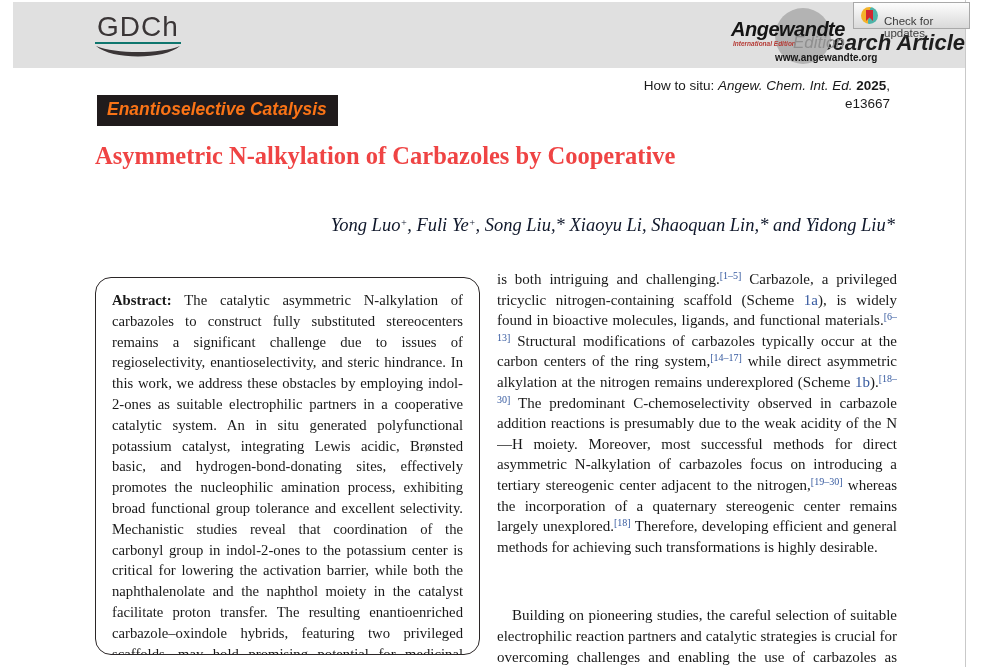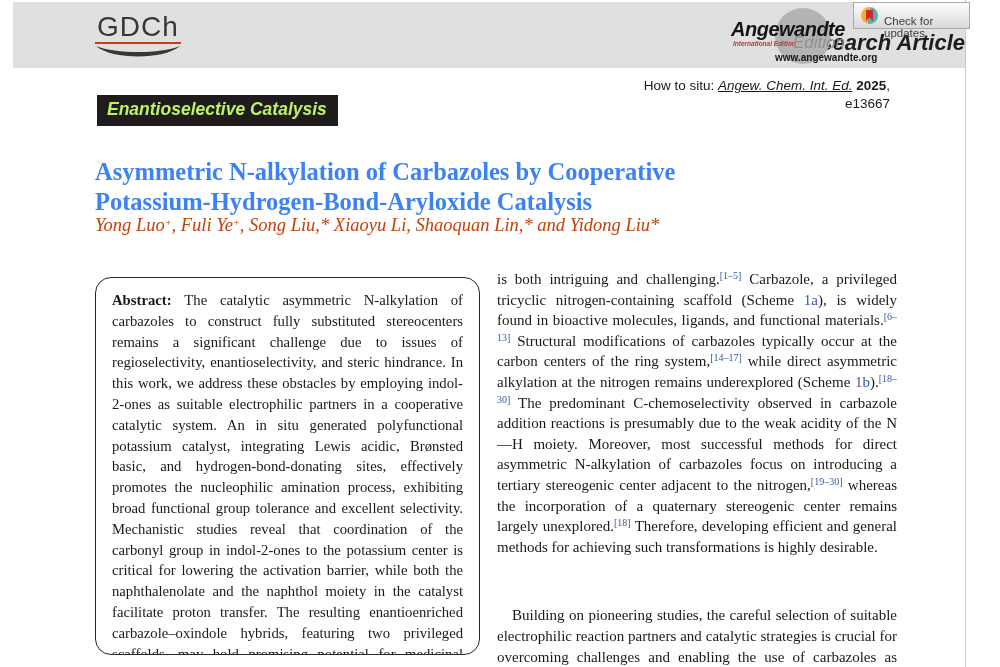--- a/index.html
+++ b/index.html
@@ -9,34 +9,34 @@
     --edition_red:#b53a35;
     --ink:#1b1b1b;
   }
   *{margin:0;padding:0;box-sizing:border-box;}
   html,body{width:1000px;height:667px;}
   body{
     position:relative;background:#ffffff;overflow:hidden;
     font-family:"Liberation Serif", serif;color:var(--ink);
   }
   .b{font-weight:bold;}
-  .i{font-style:italic;text-decoration:underline;}
+  .i{font-style:italic;}
   .sup{font-size:10px;position:relative;top:-5px;line-height:0;}
   .ref{color:var(--accent_blue);}
 
   
   .page-edge{position:absolute;left:965px;top:0;width:1px;height:667px;background:#c9c9c9;}
 
   
   .band{position:absolute;left:13px;top:2px;width:952px;height:66px;background:var(--band_gray);}
 
   .gdch{position:absolute;left:75px;top:10px;width:100px;text-align:center;color:#3a3536;}
   .gdch-text{
     display:inline-block;font-family:"Liberation Sans",sans-serif;font-size:28px;
-    letter-spacing:1px;border-bottom:2px solid #c2410c;line-height:30px;padding:0 2px;
+    letter-spacing:1px;border-bottom:2px solid #0f766e;line-height:30px;padding:0 2px;
   }
   .gdch-arc{display:block;margin:1px auto 0;}
 
   .section-label{
     position:absolute;left:0;top:28px;width:100%;text-align:right;
     font-family:"Liberation Sans",sans-serif;font-style:italic;font-weight:bold;
     font-size:22px;color:#1d1d1d;
   }
 
   .brand{position:absolute;left:712px;top:12px;width:185px;height:52px;}
@@ -63,30 +63,30 @@
   .cross-ribbon{width:7px;height:11px;background:#d22730;
     clip-path:polygon(0 0,100% 0,100% 100%,50% 68%,0 100%);}
   .check-label{font-family:"Liberation Sans",sans-serif;font-size:11.5px;color:#3c3c3c;margin-top:22px;}
 
   .cite{
     position:absolute;left:600px;top:77px;width:290px;text-align:right;
     font-family:"Liberation Sans",sans-serif;font-size:13.5px;line-height:18px;color:#1a1a1a;
   }
 
   .category{
-    position:absolute;left:97px;top:95px;background:var(--badge_black);color:#bef264;
+    position:absolute;left:97px;top:95px;background:var(--badge_black);color:#f97316;
     font-family:"Liberation Sans",sans-serif;font-weight:bold;font-style:italic;
     font-size:17.5px;padding:4px 11px 6px 10px;
   }
 
-  .title{position:absolute;left:95px;top:157px;width:720px;
-    font-weight:bold;font-size:24.5px;line-height:30px;color:#3b82f6;}
+  .title{position:absolute;left:95px;top:141px;width:720px;
+    font-weight:bold;font-size:24.5px;line-height:30px;color:#ef4444;}
 
   .authors{position:absolute;left:95px;top:215px;width:800px;
-    font-style:italic;font-size:18.5px;color:#c2410c;}
+    font-style:italic;font-size:18.5px;color:#0f172a;text-align:right;}
 
   .abstract-box{
     position:absolute;left:95px;top:277px;width:385px;height:378px;
     border:1.5px solid #2b2627;border-radius:16px;padding:12px 16px;
     overflow:hidden;
   }
   .abstract-text{
     font-size:14.7px;line-height:20.8px;text-align:justify;color:#191919;
   }
 
@@ -128,21 +128,20 @@
 </div>
 
 <div class="cite">
   <div><span>How to situ: </span><span class="i">Angew. Chem. Int. Ed.</span><span> </span><span class="b">2025</span><span>, e13667</span></div>
 </div>
 
 <div class="category">Enantioselective Catalysis</div>
 
 <div class="title">
   <div>Asymmetric N-alkylation of Carbazoles by Cooperative</div>
-  <div>Potassium-Hydrogen-Bond-Aryloxide Catalysis</div>
 </div>
 
 <div class="authors"><span>Yong Luo</span><span class="sup">+</span><span>, Fuli Ye</span><span class="sup">+</span><span>, Song Liu,* Xiaoyu Li, Shaoquan Lin,* and Yidong Liu*</span></div>
 
 <div class="abstract-box">
   <div class="abstract-text"><span class="b">Abstract: </span><span>The catalytic asymmetric N-alkylation of carbazoles to construct fully substituted stereocenters remains a significant challenge due to issues of regioselectivity, enantioselectivity, and steric hindrance. In this work, we address these obstacles by employing indol-2-ones as suitable electrophilic partners in a cooperative catalytic system. An in situ generated polyfunctional potassium catalyst, integrating Lewis acidic, Brønsted basic, and hydrogen-bond-donating sites, effectively promotes the nucleophilic amination process, exhibiting broad functional group tolerance and excellent selectivity. Mechanistic studies reveal that coordination of the carbonyl group in indol-2-ones to the potassium center is critical for lowering the activation barrier, while both the naphthalenolate and the naphthol moiety in the catalyst facilitate proton transfer. The resulting enantioenriched carbazole–oxindole hybrids, featuring two privileged scaffolds, may hold promising potential for medicinal chemistry applications.</span></div>
 </div>
 
 <div class="right-col">
   <p><span>is both intriguing and challenging.</span><span class="sup ref">[1–5]</span><span> Carbazole, a privileged tricyclic nitrogen-containing scaffold (Scheme </span><span class="ref">1a</span><span>), is widely found in bioactive molecules, ligands, and functional materials.</span><span class="sup ref">[6–13]</span><span> Structural modifications of carbazoles typically occur at the carbon centers of the ring system,</span><span class="sup ref">[14–17]</span><span> while direct asymmetric alkylation at the nitrogen remains underexplored (Scheme </span><span class="ref">1b</span><span>).</span><span class="sup ref">[18–30]</span><span> The predominant C-chemoselectivity observed in carbazole addition reactions is presumably due to the weak acidity of the N—H moiety. Moreover, most successful methods for direct asymmetric N-alkylation of carbazoles focus on introducing a tertiary stereogenic center adjacent to the nitrogen,</span><span class="sup ref">[19–30]</span><span> whereas the incorporation of a quaternary stereogenic center remains largely unexplored.</span><span class="sup ref">[18]</span><span> Therefore, developing efficient and general methods for achieving such transformations is highly desirable.</span></p>

